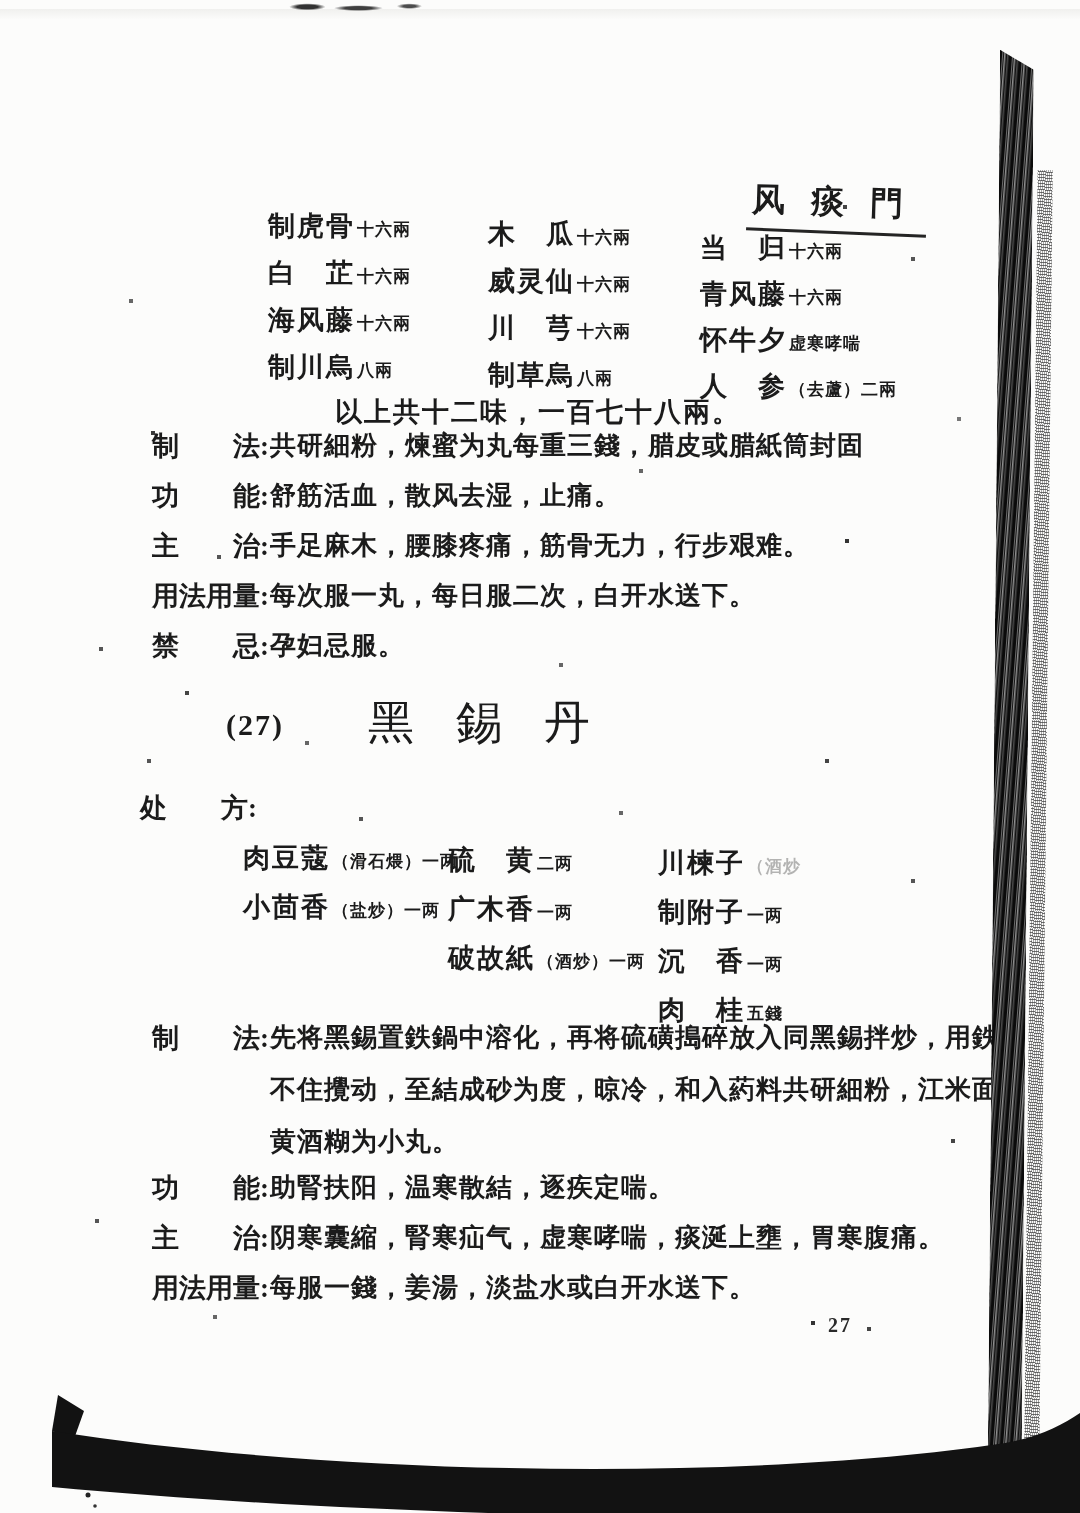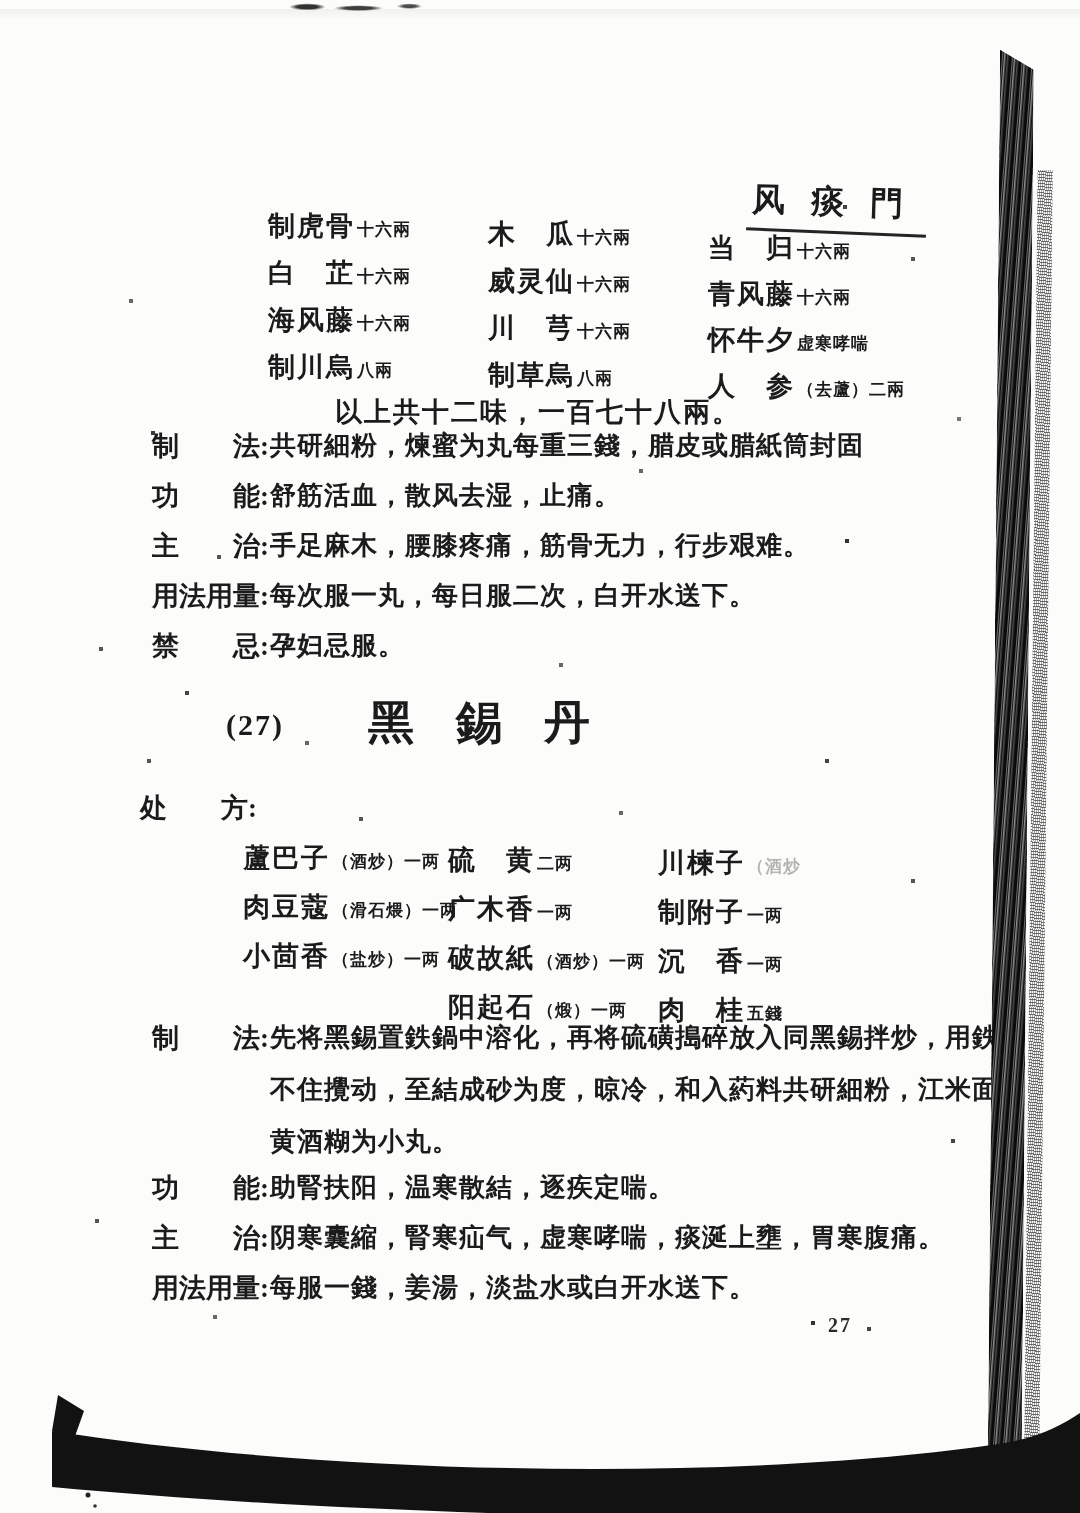--- a/index.html
+++ b/index.html
@@ -42,37 +42,37 @@
   .section-header{position:absolute;left:752px;top:180px;font-size:33px;font-weight:bold;
     letter-spacing:26px;transform:rotate(1.8deg);white-space:nowrap;}
   .header-underline{position:absolute;left:746px;top:231px;width:180px;height:3px;
     background:#242424;transform:rotate(2.4deg);}
   
   .ing-col{position:absolute;white-space:nowrap;}
   .ing-entry{font-size:27px;font-weight:bold;letter-spacing:2px;height:34px;margin-bottom:13px;}
   .ing-qty{font-size:17px;font-weight:600;letter-spacing:1px;margin-left:2px;}
   .ing-qty.faded{opacity:.32;filter:blur(.4px);}
   .g1c1{left:268px;top:208px;} .g1c2{left:488px;top:216px;} .g1c3{left:700px;top:230px;}
-  .g1c3 .ing-entry{margin-bottom:12px;margin-left:8px;}
+  .g1c3 .ing-entry{margin-bottom:12px;}
   .g2c1{left:243px;top:840px;} .g2c2{left:448px;top:842px;} .g2c3{left:658px;top:845px;}
   .g2c1 .ing-entry,.g2c2 .ing-entry,.g2c3 .ing-entry{margin-bottom:15px;}
   .total-line{position:absolute;left:335px;top:394px;font-size:27px;font-weight:bold;
     letter-spacing:2px;}
   
   .field-list{position:absolute;left:140px;width:830px;}
   .fields-prev{top:428px;} .fields-27{top:1020px;}
   .field-row{display:flex;margin-bottom:14px;}
   .field-label{flex:0 0 118px;font-size:27px;font-weight:bold;white-space:nowrap;margin-left:12px;}
   .field-content{flex:1;font-size:26px;letter-spacing:1px;}
   .field-line{height:32px;margin-bottom:20px;white-space:nowrap;}
   .field-line:last-child{margin-bottom:0;}
   
   .formula-index{position:absolute;left:226px;top:708px;font-size:30px;font-weight:bold;
     letter-spacing:2px;}
-  .formula-title{position:absolute;left:368px;top:692px;font-size:46px;font-weight:bold;
+  .formula-title{position:absolute;left:368px;top:692px;font-size:46px;font-weight:normal;
     letter-spacing:42px;white-space:nowrap;}
   .prescription-label{position:absolute;left:140px;top:790px;font-size:27px;font-weight:bold;}
   
   .page-number{position:absolute;left:828px;top:1314px;font-size:20px;font-weight:600;
     letter-spacing:2px;color:#2a2a2a;}
 </style>
 </head>
 <body>
 
 <div class="page">
@@ -137,29 +137,27 @@
         </div>
       </div>
     </div>
 
   <span class="formula-index">(27)</span>
   <span class="formula-title">黑錫丹</span>
 
   <div class="prescription-label">处　　方:</div>
 
   <div class="ing-col g2c1" id="g2c1">
-      <div class="ing-entry"><span>蘆巴子</span><span class="ing-qty">（酒炒）一两</span></div>
       <div class="ing-entry"><span>肉豆蔻</span><span class="ing-qty">（滑石煨）一两</span></div>
       <div class="ing-entry"><span>小茴香</span><span class="ing-qty">（盐炒）一两</span></div>
     </div>
   <div class="ing-col g2c2" id="g2c2">
       <div class="ing-entry"><span>硫　黄</span><span class="ing-qty">二两</span></div>
       <div class="ing-entry"><span>广木香</span><span class="ing-qty">一两</span></div>
       <div class="ing-entry"><span>破故紙</span><span class="ing-qty">（酒炒）一两</span></div>
-      <div class="ing-entry"><span>阳起石</span><span class="ing-qty">（煅）一两</span></div>
     </div>
   <div class="ing-col g2c3" id="g2c3">
       <div class="ing-entry"><span>川楝子</span><span class="ing-qty faded">（酒炒</span></div>
       <div class="ing-entry"><span>制附子</span><span class="ing-qty">一两</span></div>
       <div class="ing-entry"><span>沉　香</span><span class="ing-qty">一两</span></div>
       <div class="ing-entry"><span>肉　桂</span><span class="ing-qty">五錢</span></div>
     </div>
 
   <div class="field-list fields-27" id="fields-27">
       <div class="field-row">

